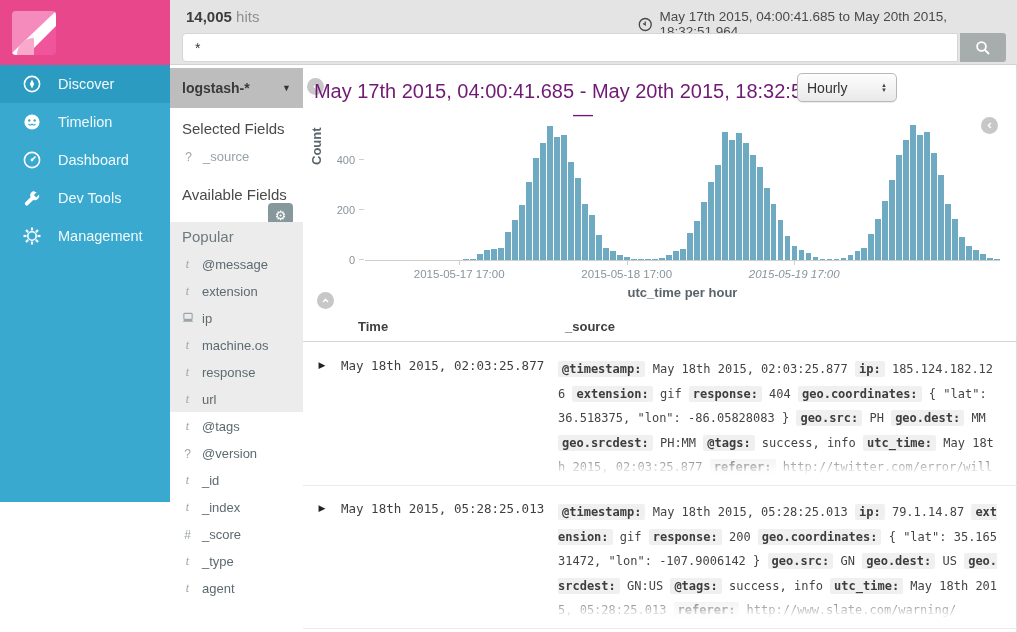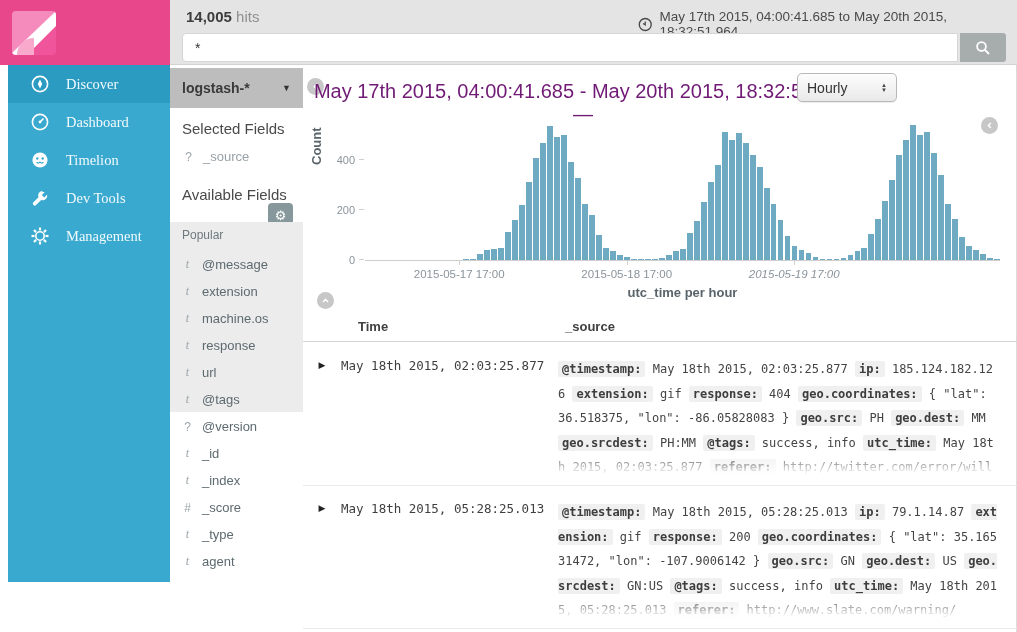--- a/index.html
+++ b/index.html
@@ -16,39 +16,39 @@
   #hits-wrap { left:16px; top:8px; font-size:15px; color:#8F8F8F; }
   #hits-count { font-weight:bold; color:#3C3C3C; }
   #menu { left:200px; top:9px; display:flex; gap:38px; }
   .menu-link { font-size:13.5px; color:#484848; cursor:pointer; }
   #time-range-wrap { left:468px; top:9px; display:flex; align-items:center; gap:7px; color:#4A4A4A; font-size:13.5px; }
   #search-row { left:12px; top:33px; width:824px; height:29px; display:flex; }
   #search-input { flex:1; height:29px; border:1px solid #D6D6D6; border-radius:4px 0 0 4px; padding:0 12px; font-size:14px; color:#333; background:#fff; outline:none; font-family:"Liberation Sans",sans-serif; }
   #search-btn { width:46px; height:29px; background:#A7ADAC; border:none; border-radius:0 3px 3px 0; margin-left:2px; cursor:pointer; display:flex; align-items:center; justify-content:center; }
 
   
-  #nav { left:8px; top:65px; width:170px; height:517px; background:#39A9CF;font-family:Liberation Serif, serif; }
+  #nav { left:0; top:65px; width:170px; height:437px; background:#39A9CF; }
   .nav-item { height:38px; display:flex; align-items:center; padding-left:22px; cursor:pointer; }
   .nav-item.active { background:#2C9BC2; }
   .nav-item .nicon { width:20px; height:20px; flex:none; display:flex; align-items:center; justify-content:center; }
   .nav-item .nlabel { color:#F2FAFC; font-size:14.5px; margin-left:16px; }
 
   
   #fields-sb { left:170px; top:65px; width:133px; height:567px; background:#fff; }
   #index-header { left:0; top:3px; width:133px; height:40px; background:#BDBDBD; display:flex; align-items:center; padding:0 12px; cursor:pointer; }
   #index-name { font-size:14px; font-weight:bold; color:#3A3A3A; flex:1; }
   #index-caret { font-size:9px; color:#333; }
   .sb-heading { font-size:15px; color:#4A4A4A; }
   #selected-heading { left:12px; top:55px; }
   #available-heading { left:12px; top:121px; }
   #source-item { left:12px; top:84px; display:flex; align-items:center; gap:8px; cursor:pointer; }
   #source-item .fname { color:#98A2A8; font-size:13px; }
   #fields-gear { left:98px; top:138px; width:25px; height:24px; background:#86989B; border-radius:4px; border:none; color:#fff; font-size:13px; cursor:pointer; display:flex; align-items:center; justify-content:center; }
   #popular-bg { left:0; top:157px; width:133px; height:190px; background:#ECECEC; }
-  #popular-label { left:12px; top:163px; font-size:12px; color:#6E797E; }
+  #popular-label { left:12px; top:163px; font-size:15px; color:#6E797E; }
   #field-list { left:0; top:186px; width:133px; }
   .field-item { height:27px; display:flex; align-items:center; padding-left:11px; gap:8px; cursor:pointer; }
   .ficon { width:13px; flex:none; text-align:center; color:#9BA5A9; font-size:12px; font-family:"Liberation Serif",serif; font-style:italic; }
   .ficon.sym { font-style:normal; font-family:"Liberation Sans",sans-serif; }
   .fname { color:#5D6A70; font-size:13px; }
 
   
   #main { left:303px; top:65px; width:714px; height:567px; background:#fff; border-right:1px solid #DCDCDC; }
   .circle-btn { width:17px; height:17px; border-radius:50%; background:#C7C7C7; border:none; cursor:pointer; display:flex; align-items:center; justify-content:center; padding:0; }
   #collapse-left { left:4px; top:13px; }
@@ -127,37 +127,37 @@
           <svg width="20" height="20" viewBox="0 0 20 20">
             <circle cx="10" cy="10" r="7.6" fill="none" stroke="#fff" stroke-width="1.6"></circle>
             <polygon points="10,5.5 12.2,10 10,14.5 7.8,10" fill="#fff"></polygon>
           </svg>
         </span>
                    <span class="nlabel">Discover</span>
       </div>
       <div class="nav-item">
         <span class="nicon">
           <svg width="20" height="20" viewBox="0 0 20 20">
-            <circle cx="10" cy="10" r="7.6" fill="none" stroke="#fff" stroke-width="1.6"></circle>
-            <line x1="10" y1="10" x2="13.5" y2="6.5" stroke="#fff" stroke-width="1.6"></line>
-            <circle cx="10" cy="10" r="1.4" fill="#fff"></circle>
-          </svg>
-        </span>
-                   <span class="nlabel">Dashboard</span>
-      </div>
-      <div class="nav-item">
-        <span class="nicon">
-          <svg width="20" height="20" viewBox="0 0 20 20">
             <circle cx="10" cy="10" r="7.6" fill="#fff"></circle>
             <circle cx="7.3" cy="8.5" r="1.2" fill="#39A9CF"></circle>
             <circle cx="12.7" cy="8.5" r="1.2" fill="#39A9CF"></circle>
             <path d="M6.5 12.2 q1.75 1.8 3.5 0 q1.75 1.8 3.5 0" fill="none" stroke="#39A9CF" stroke-width="1.2"></path>
           </svg>
         </span>
                    <span class="nlabel">Timelion</span>
+      </div>
+      <div class="nav-item">
+        <span class="nicon">
+          <svg width="20" height="20" viewBox="0 0 20 20">
+            <circle cx="10" cy="10" r="7.6" fill="none" stroke="#fff" stroke-width="1.6"></circle>
+            <line x1="10" y1="10" x2="13.5" y2="6.5" stroke="#fff" stroke-width="1.6"></line>
+            <circle cx="10" cy="10" r="1.4" fill="#fff"></circle>
+          </svg>
+        </span>
+                   <span class="nlabel">Dashboard</span>
       </div>
       <div class="nav-item">
         <span class="nicon">
           <svg width="20" height="20" viewBox="0 0 20 20">
             <path d="M12.5 3 a4.4 4.4 0 0 0 -4 6.2 L3.4 14.3 a1.9 1.9 0 0 0 2.7 2.7 L11.2 11.9 a4.4 4.4 0 0 0 5.9 -5.3 l-2.8 2.8 -2.4-2.4 2.8-2.8 a4.4 4.4 0 0 0 -2.2 -0.2 z" fill="#fff"></path>
           </svg>
         </span>
                    <span class="nlabel">Dev Tools</span>
       </div>
       <div class="nav-item">
@@ -197,20 +197,27 @@
     <div id="popular-bg" class="abs"></div>
     <div id="popular-label" class="abs">Popular</div>
     <div id="field-list" class="abs">
         <div class="field-item">
           <span class="ficon">t</span>
           <span class="fname">@message</span>
         </div>
         <div class="field-item">
           <span class="ficon">t</span>
           <span class="fname">extension</span>
+        </div>
+        <div class="field-item">
+          <span class="ficon sym"><svg width="12" height="11" viewBox="0 0 16 14">
+              <rect x="2.5" y="1.5" width="11" height="8" rx="1" fill="none" stroke="#9BA5A9" stroke-width="1.5"></rect>
+              <path d="M1 12.5 L15 12.5 L13 10 L3 10 z" fill="#9BA5A9"></path>
+            </svg></span>
+          <span class="fname">ip</span>
         </div>
         <div class="field-item">
           <span class="ficon">t</span>
           <span class="fname">machine.os</span>
         </div>
         <div class="field-item">
           <span class="ficon">t</span>
           <span class="fname">response</span>
         </div>
         <div class="field-item">

